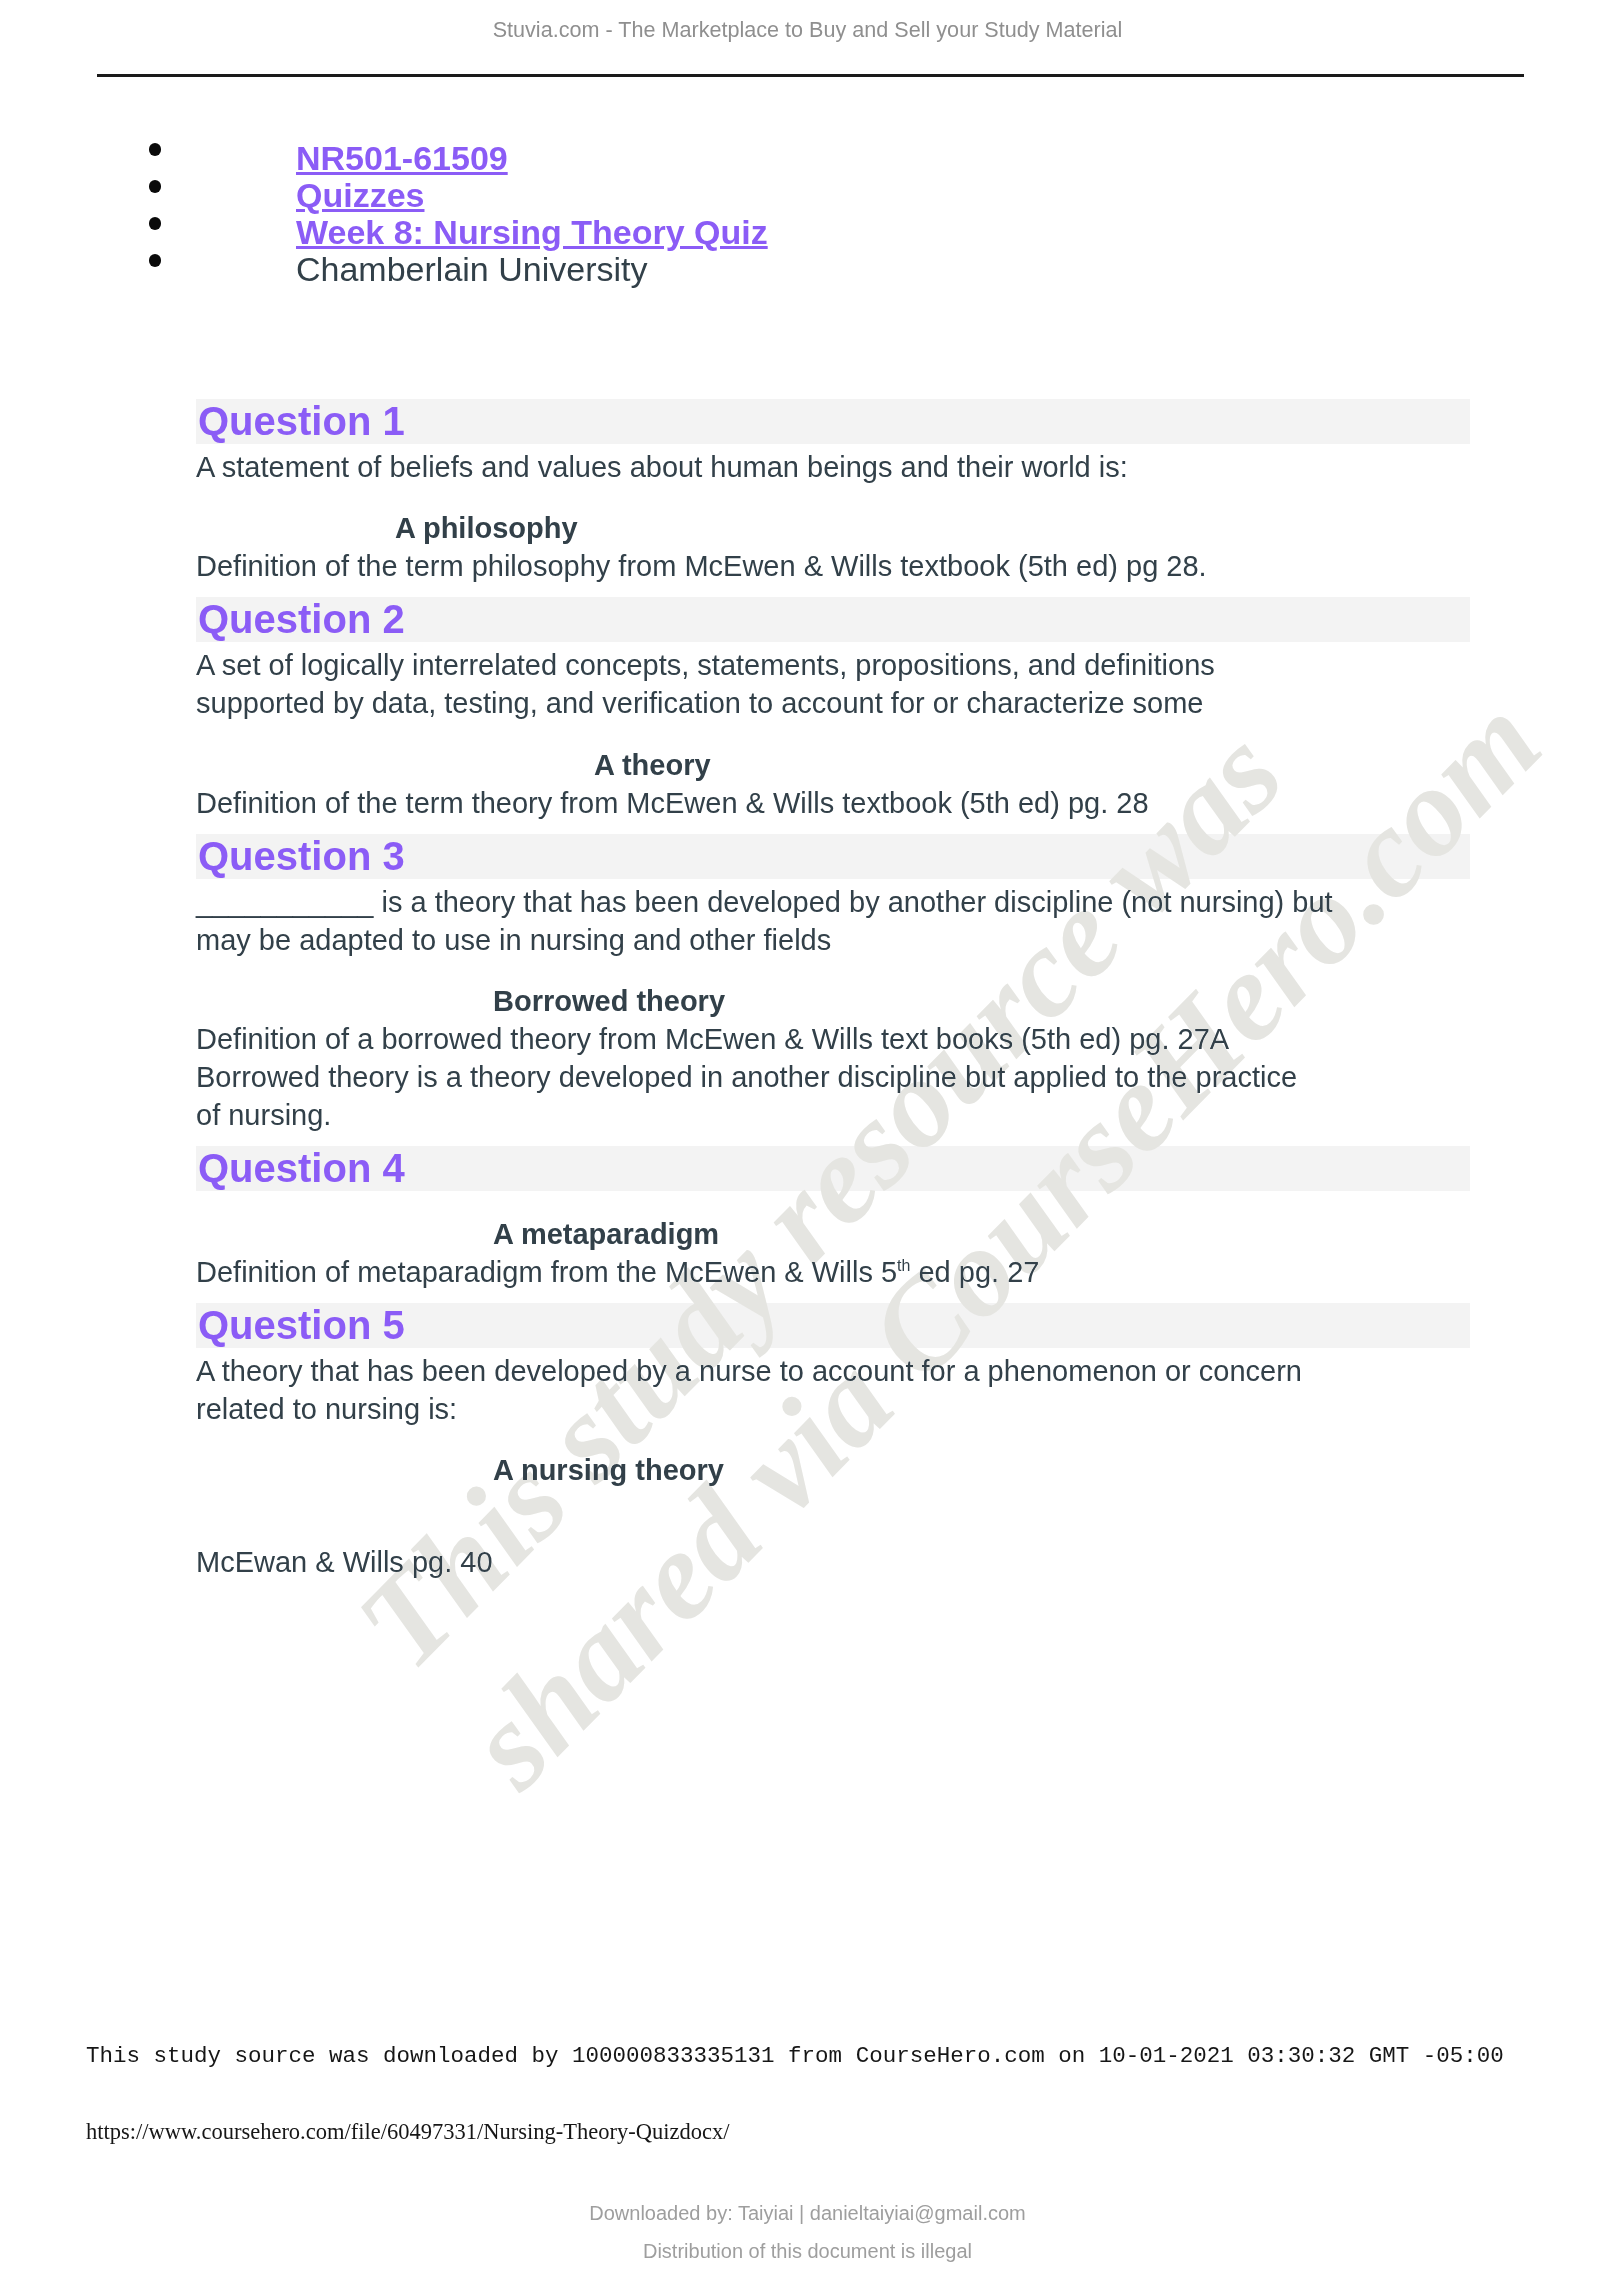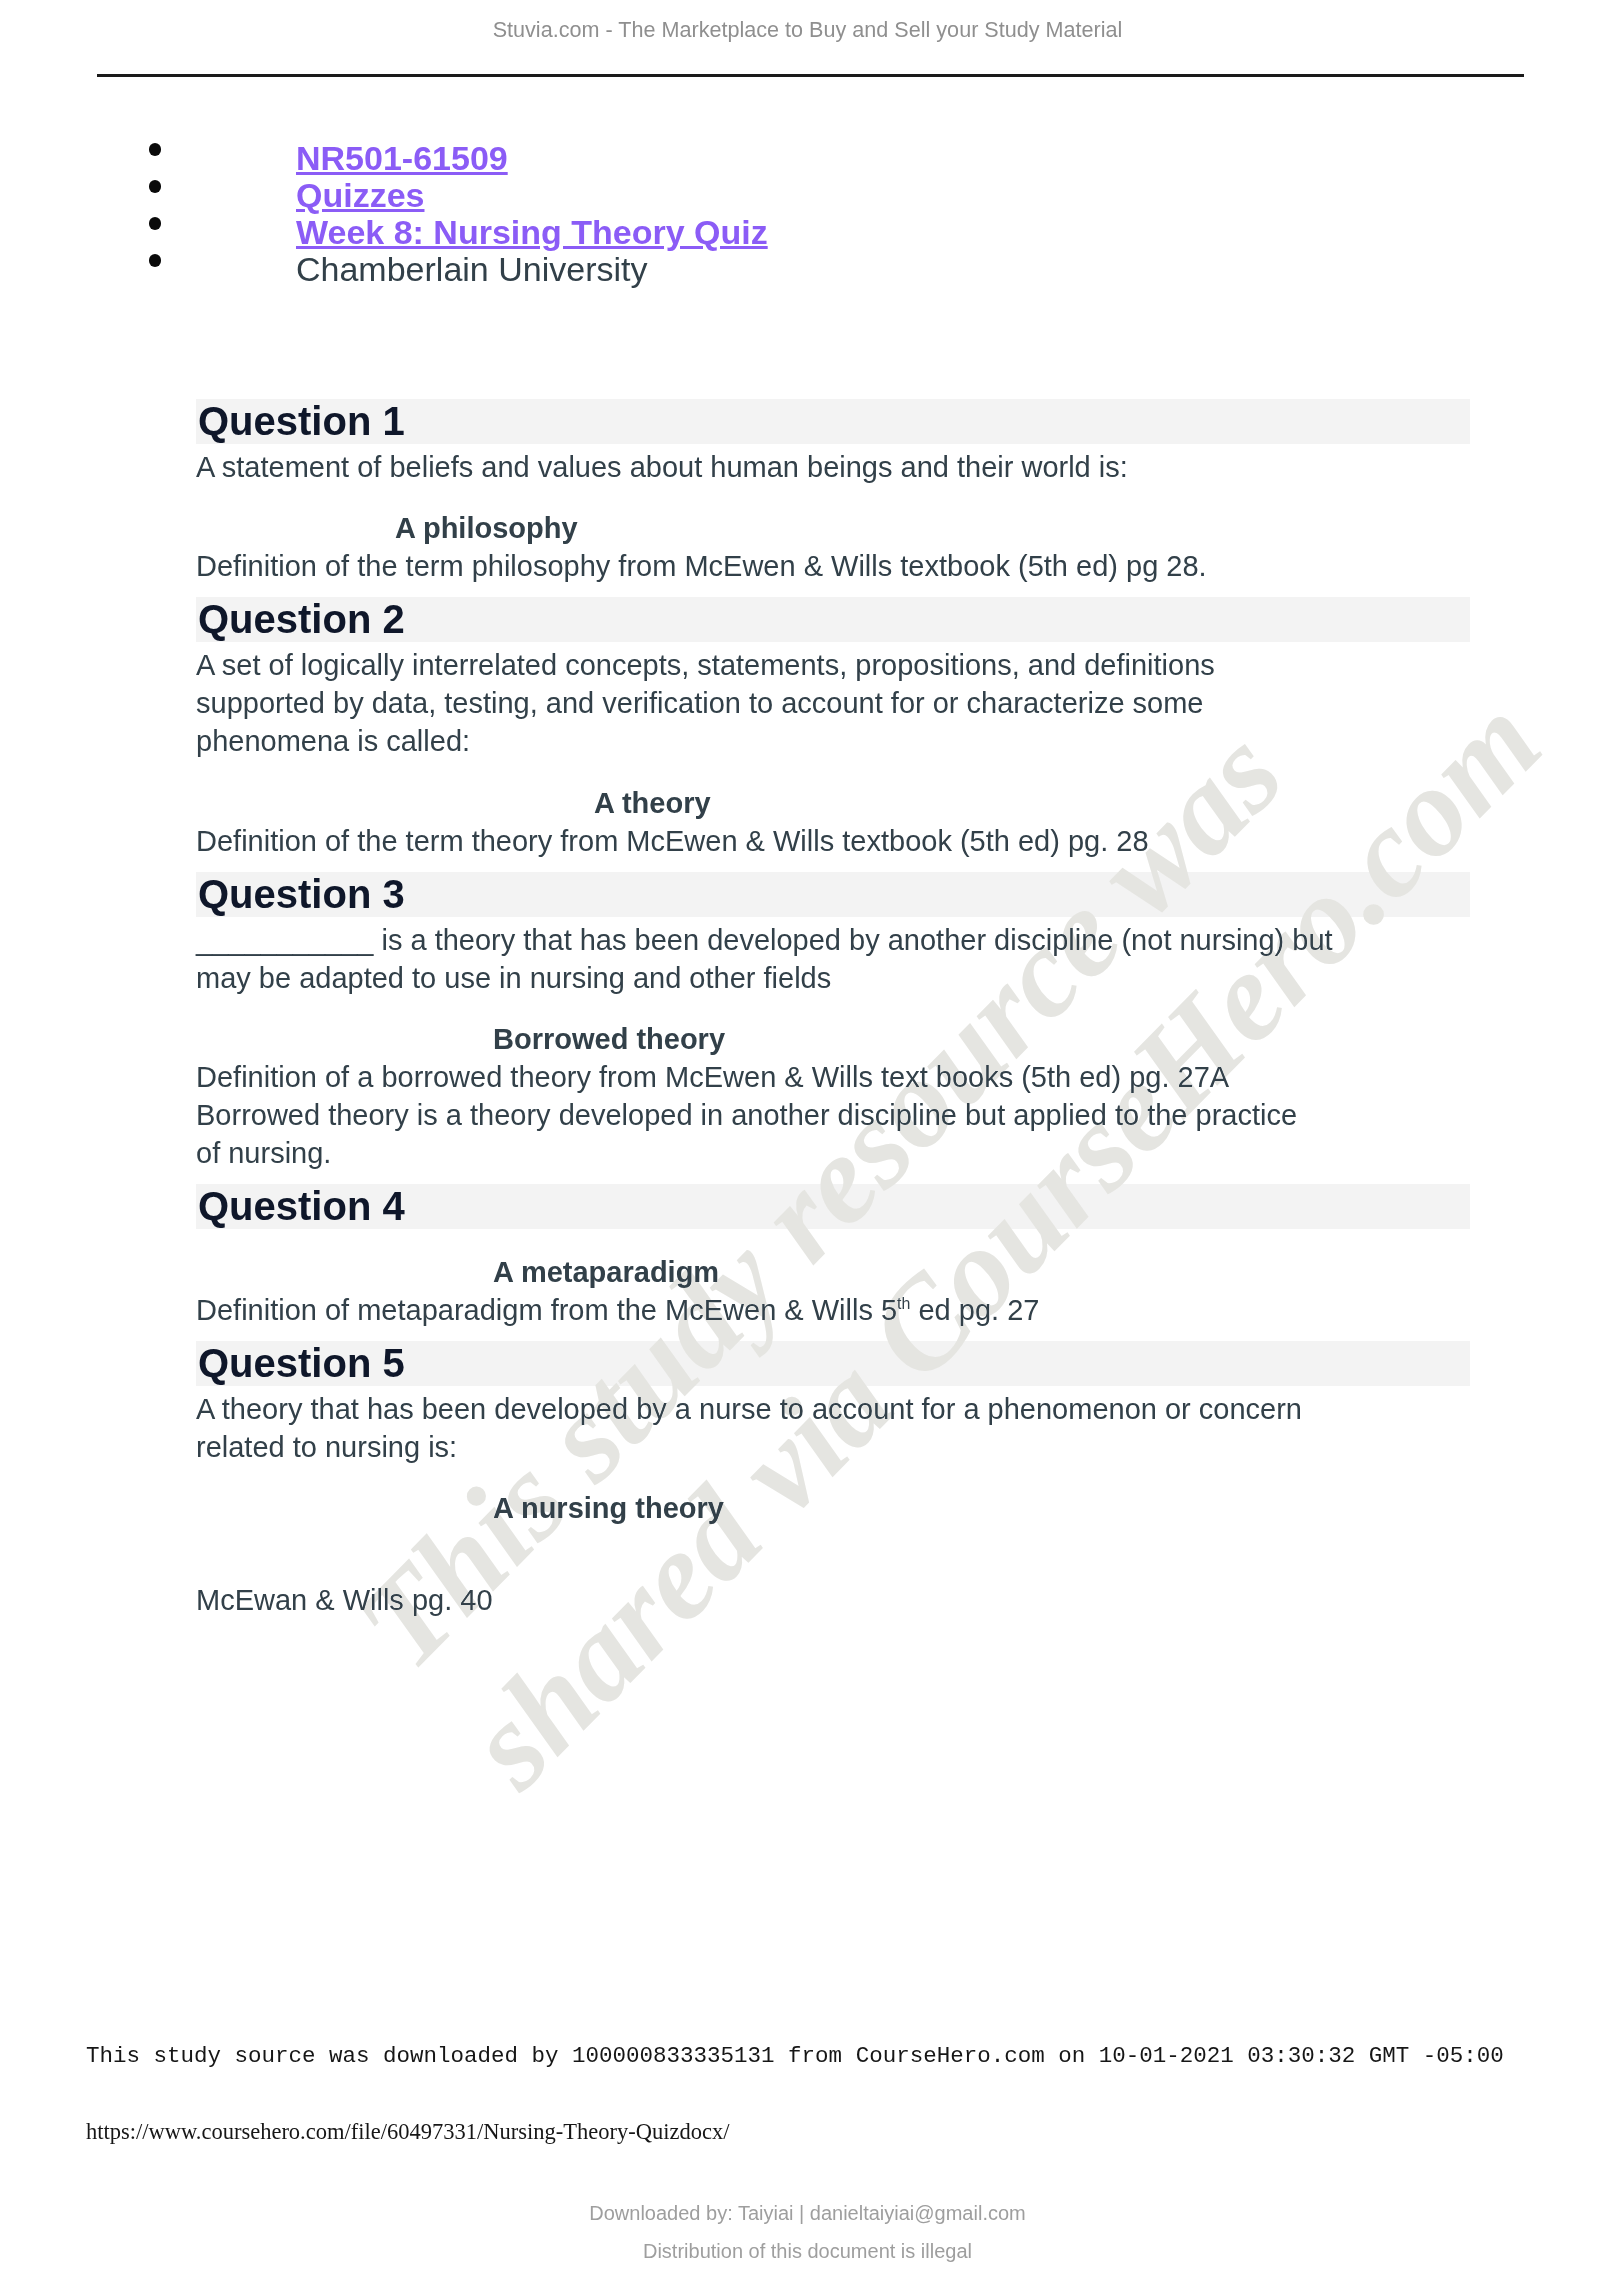--- a/index.html
+++ b/index.html
@@ -33,21 +33,21 @@
   .toc-plain { color:#324049; }
 
   
   .content {
     position:absolute; left:196px; top:399px; width:1274px;
     color:#324049; font-size:29px; line-height:38px;
   }
   .qblock + .qblock { margin-top:12px; }
   .qbar { height:45px; background:#f3f3f3; display:flex; align-items:center; }
   .qbar h2 {
-    margin:0; font-size:40px; font-weight:bold; color:#0f172a;
+    margin:0; font-size:40px; font-weight:bold; color:#8b5cf6;
     padding-left:2px; line-height:45px;
   }
   .qtext { margin-top:3.9px; }
   .answer { margin-top:23.5px; font-weight:bold; }
   .ind-2 { padding-left:199px; }
   .ind-3 { padding-left:297px; }
   .ind-4 { padding-left:398px; }
   .closing-note { margin-top:54px; }
   sup { font-size:0.55em; vertical-align:super; line-height:0; }
 
@@ -119,21 +119,20 @@
       </div>
     </section>
 
     <section class="qblock">
       <div class="qbar">
         <h2>Question 2</h2>
       </div>
       <div class="qtext">
         <div>A set of logically interrelated concepts, statements, propositions, and definitions</div>
         <div>supported by data, testing, and verification to account for or characterize some</div>
-        <div>phenomena is called:</div>
       </div>
       <div class="answer ind-4">A theory</div>
       <div class="qdef">
         <div>Definition of the term theory from McEwen &amp; Wills textbook (5th ed) pg. 28</div>
       </div>
     </section>
 
     <section class="qblock">
       <div class="qbar">
         <h2>Question 3</h2>

